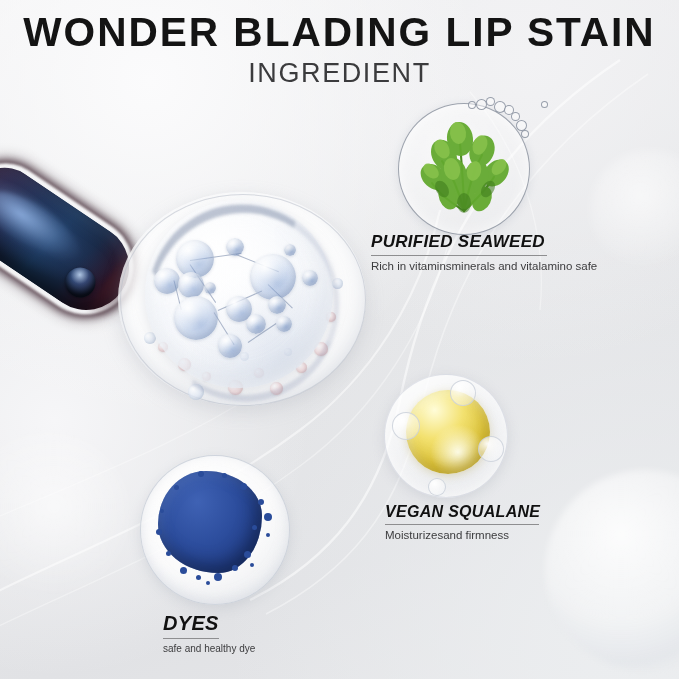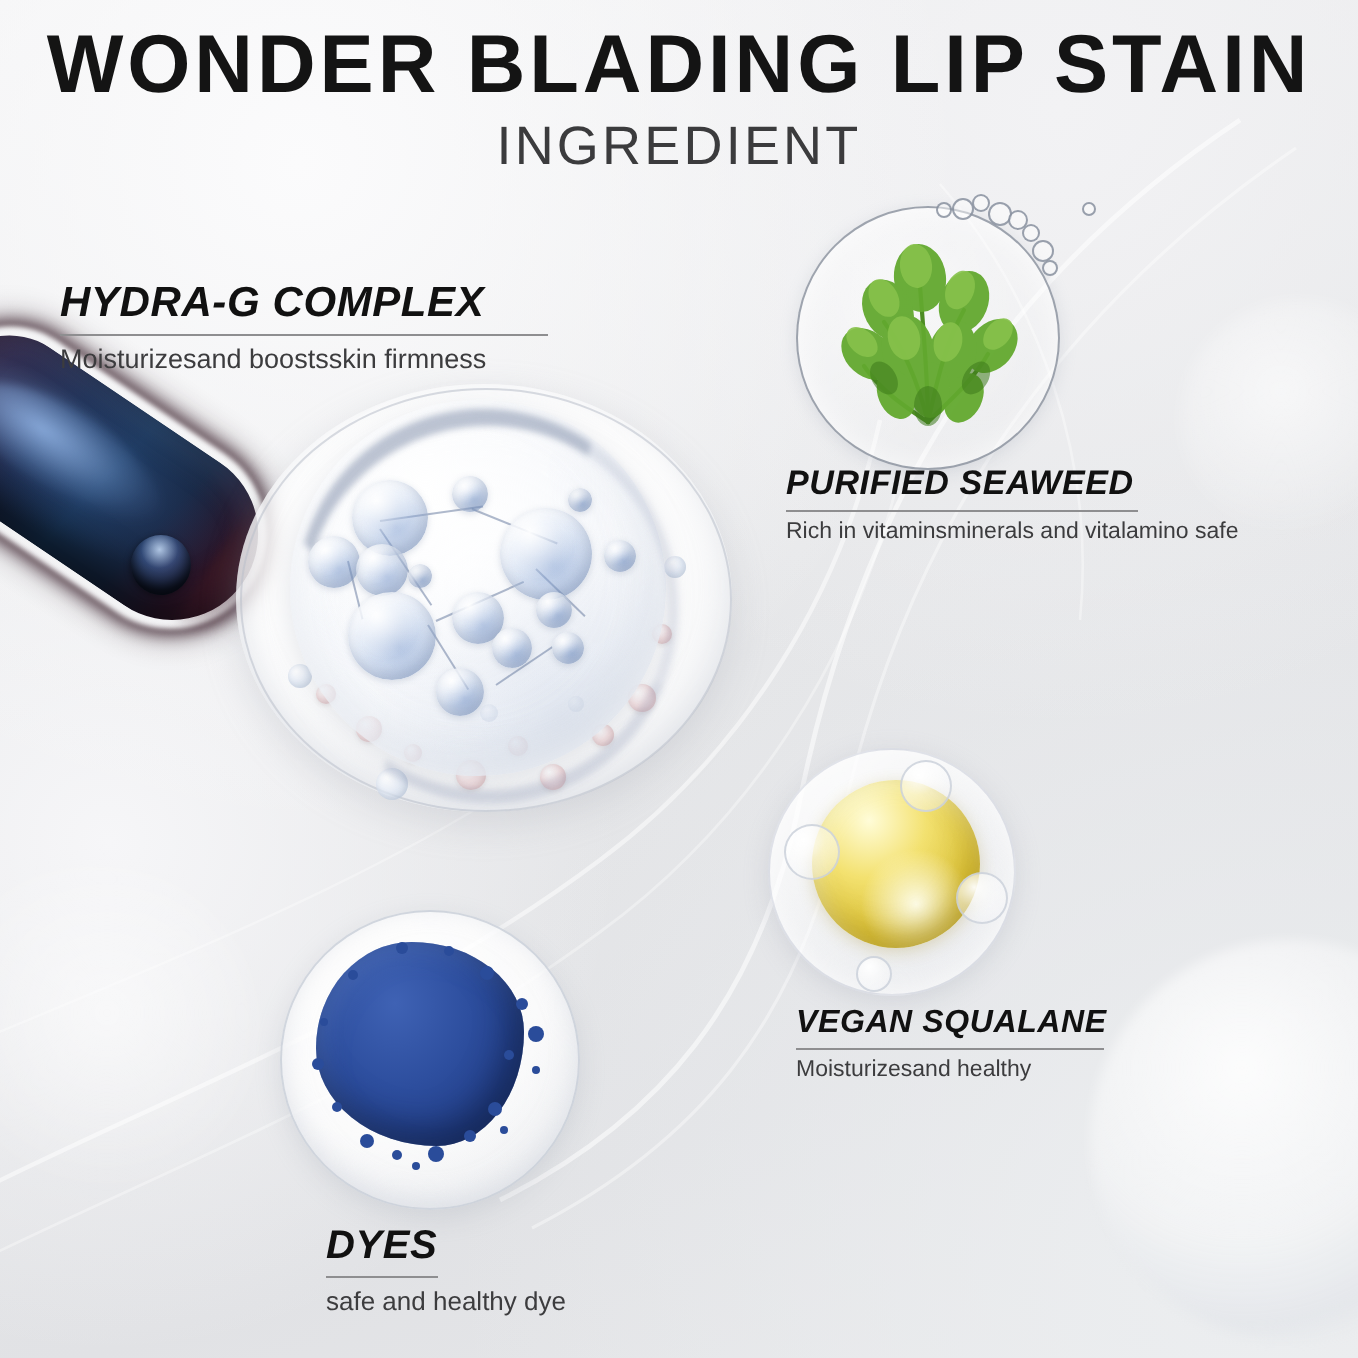--- a/index.html
+++ b/index.html
@@ -49,34 +49,34 @@
   }
   .lbl .rule{height:1px;background:#8e8e90;margin-top:3px;}
   .lbl .sub{
     color:#3c3c3e;white-space:nowrap;margin-top:4px;font-weight:400;
   }
   #lbl-hydra{left:30px;top:140px;}
   #lbl-hydra .head{font-size:21px;}
   #lbl-hydra .rule{width:244px;}
   #lbl-hydra .sub{font-size:13.5px;}
 
-  #lbl-seaweed{left:393px;top:232px;}
+  #lbl-seaweed{left:371px;top:232px;}
   #lbl-seaweed .head{font-size:17px;}
   #lbl-seaweed .rule{width:176px;}
   #lbl-seaweed .sub{font-size:11.5px;}
 
-  #lbl-squalane{left:398px;top:503px;}
+  #lbl-squalane{left:385px;top:503px;}
   #lbl-squalane .head{font-size:16px;}
   #lbl-squalane .rule{width:154px;}
   #lbl-squalane .sub{font-size:11.5px;}
 
   #lbl-dyes{left:163px;top:612px;}
   #lbl-dyes .head{font-size:20px;}
   #lbl-dyes .rule{width:56px;}
-  #lbl-dyes .sub{font-size:13px;text-align:center;}
+  #lbl-dyes .sub{font-size:10px;text-align:center;}
 
   
   #brush{position:absolute;left:-34px;top:168px;width:190px;height:200px;
     transform:rotate(34deg);transform-origin:20% 20%;}
   #brush .body{
     position:absolute;left:0;top:0;width:182px;height:86px;
     border-radius:44px 52px 52px 44px;
     background:
       radial-gradient(ellipse at 30% 42%, rgba(120,165,225,.55) 0%, rgba(60,95,160,.25) 34%, rgba(0,0,0,0) 62%),
       linear-gradient(100deg,#3a1220 0%,#2a1a32 14%,#17233f 34%,#16304f 52%,#16253f 70%,#2a1528 86%,#3d1422 100%);
@@ -336,36 +336,31 @@
     <div class="speck" style="left:16px;top:74px;width:6px;height:6px;"></div>
     <div class="speck" style="left:20px;top:54px;width:4px;height:4px;"></div>
     <div class="speck" style="left:34px;top:30px;width:5px;height:5px;"></div>
     <div class="speck" style="left:58px;top:16px;width:6px;height:6px;"></div>
     <div class="speck" style="left:82px;top:18px;width:5px;height:5px;"></div>
     <div class="speck" style="left:100px;top:28px;width:7px;height:7px;"></div>
     <div class="speck" style="left:66px;top:126px;width:4px;height:4px;"></div>
     <div class="speck" style="left:110px;top:108px;width:4px;height:4px;"></div>
   </div>
 
-  <div class="lbl" id="lbl-hydra">
-    <div class="head">HYDRA-G COMPLEX</div>
-    <div class="rule"></div>
-    <div class="sub">Moisturizesand boostsskin firmness</div>
-  </div>
 
   <div class="lbl" id="lbl-seaweed">
     <div class="head">PURIFIED SEAWEED</div>
     <div class="rule"></div>
     <div class="sub">Rich in vitaminsminerals and vitalamino safe</div>
   </div>
 
   <div class="lbl" id="lbl-squalane">
     <div class="head">VEGAN SQUALANE</div>
     <div class="rule"></div>
-    <div class="sub">Moisturizesand healthy</div>
+    <div class="sub">Moisturizesand firmness</div>
   </div>
 
   <div class="lbl" id="lbl-dyes">
     <div class="head">DYES</div>
     <div class="rule"></div>
     <div class="sub">safe and healthy dye</div>
   </div>
 
 </div>
 

